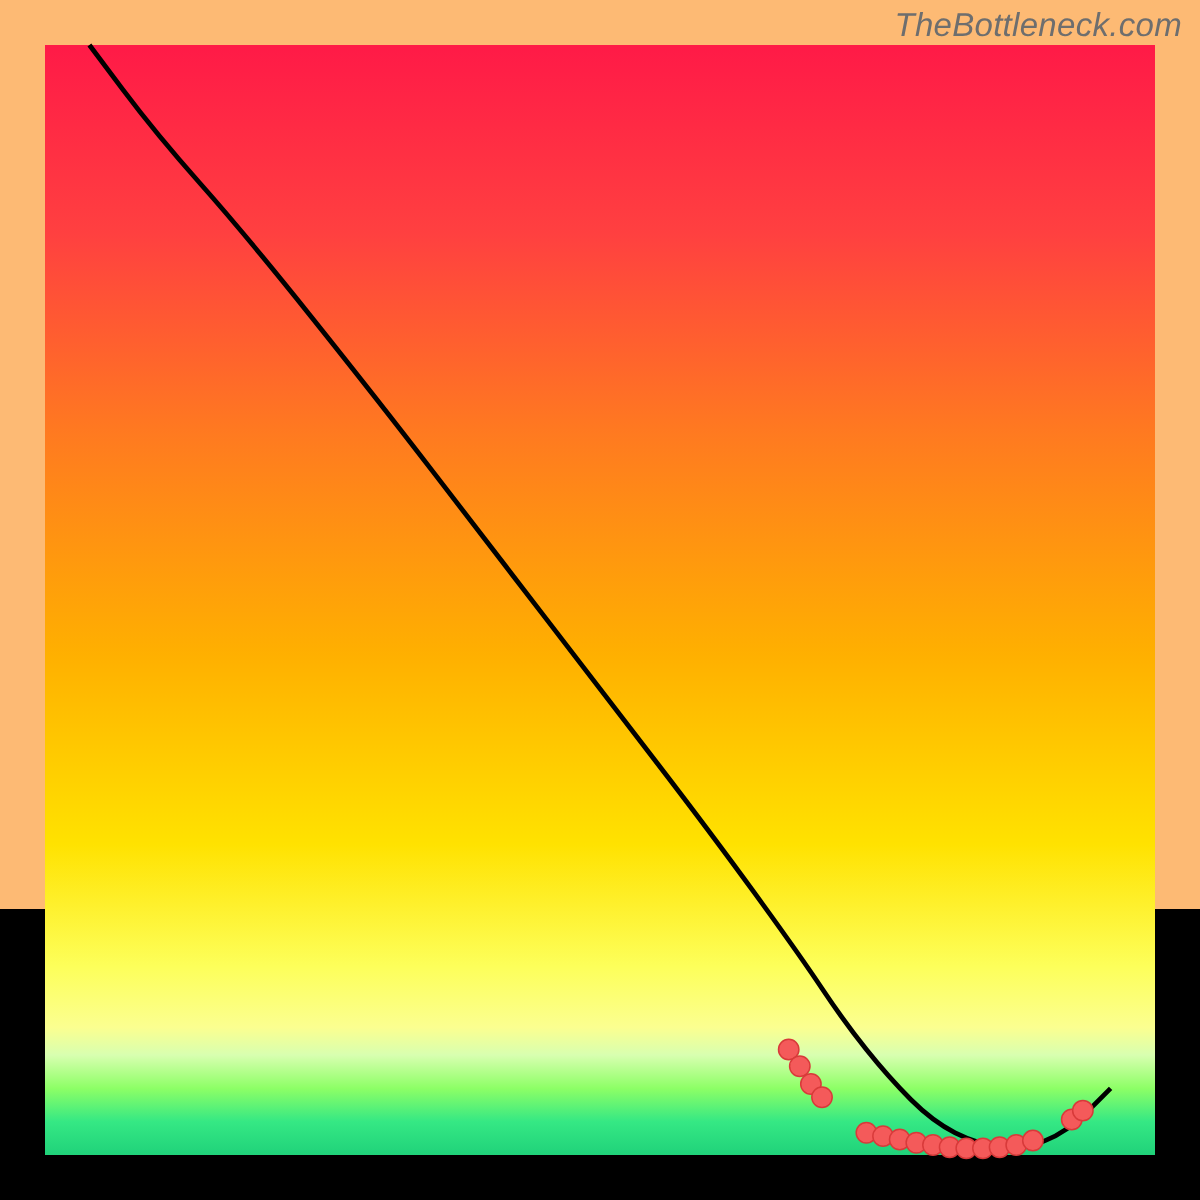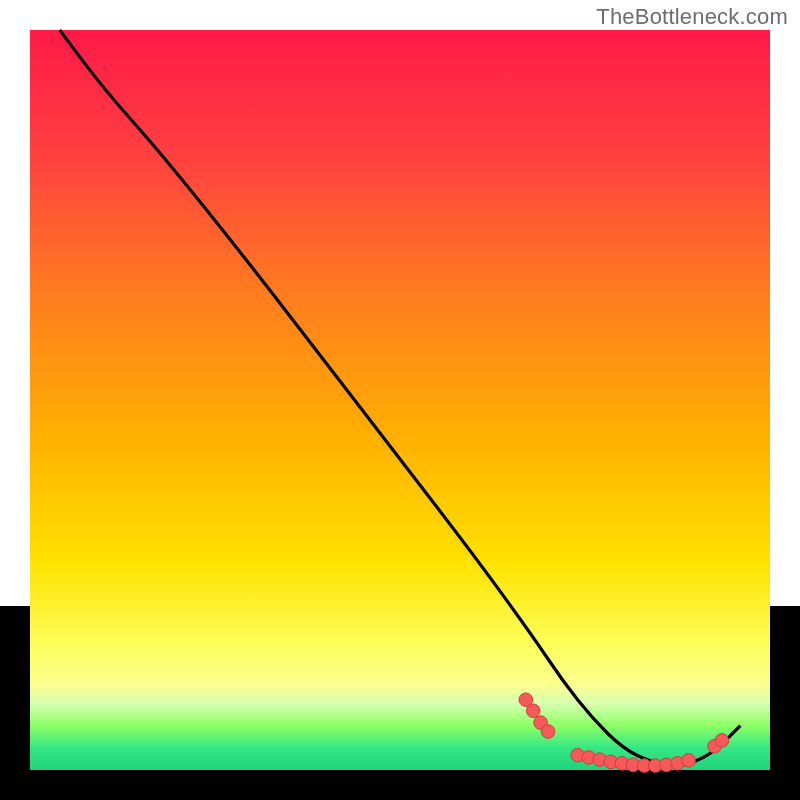--- a/index.html
+++ b/index.html
@@ -8,21 +8,22 @@
     width: 800px;
     height: 800px;
     background: #000;
     overflow: hidden;
     font-family: Arial, Helvetica, sans-serif;
   }
   .frame {
     position: relative;
     width: 800px;
     height: 606px;
-    background: #ffffff;
+    background: #fdba74;
+    font-style: italic;
   }
   .watermark {
     position: absolute;
     top: 4px;
     right: 12px;
     color: #6e6e6e;
     font-size: 22px;
     font-weight: 500;
     letter-spacing: 0.2px;
     user-select: none;

